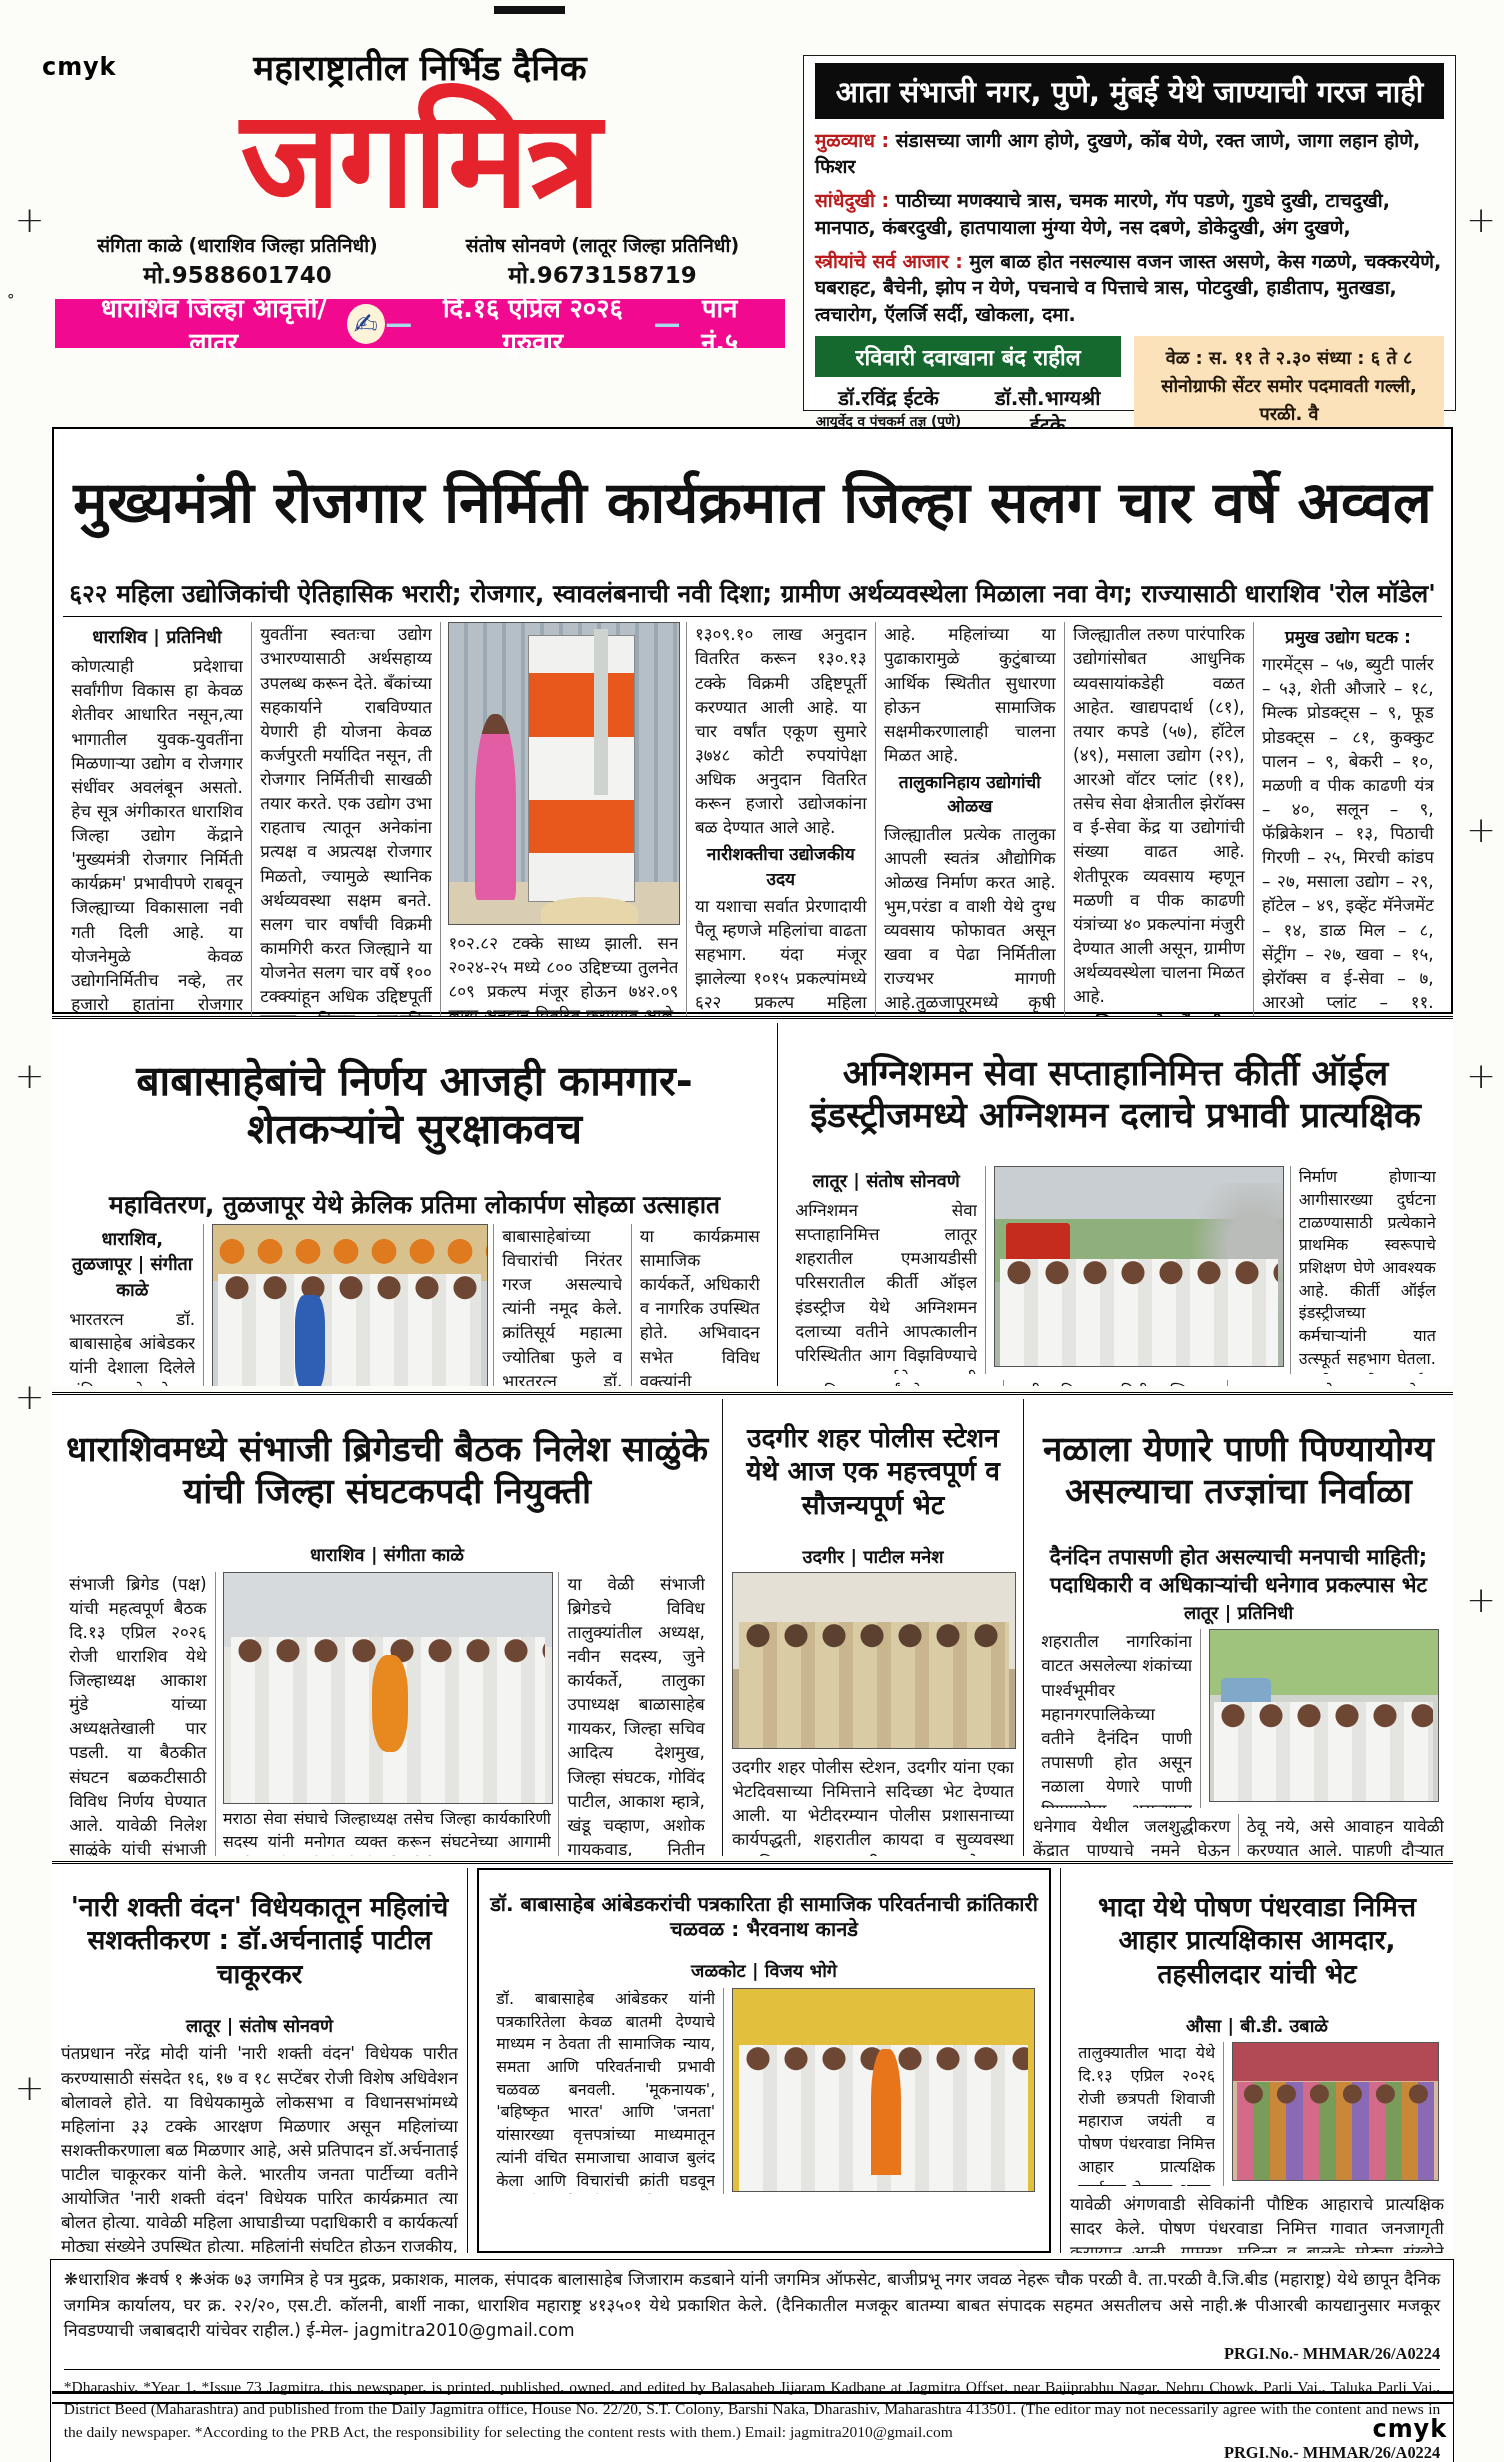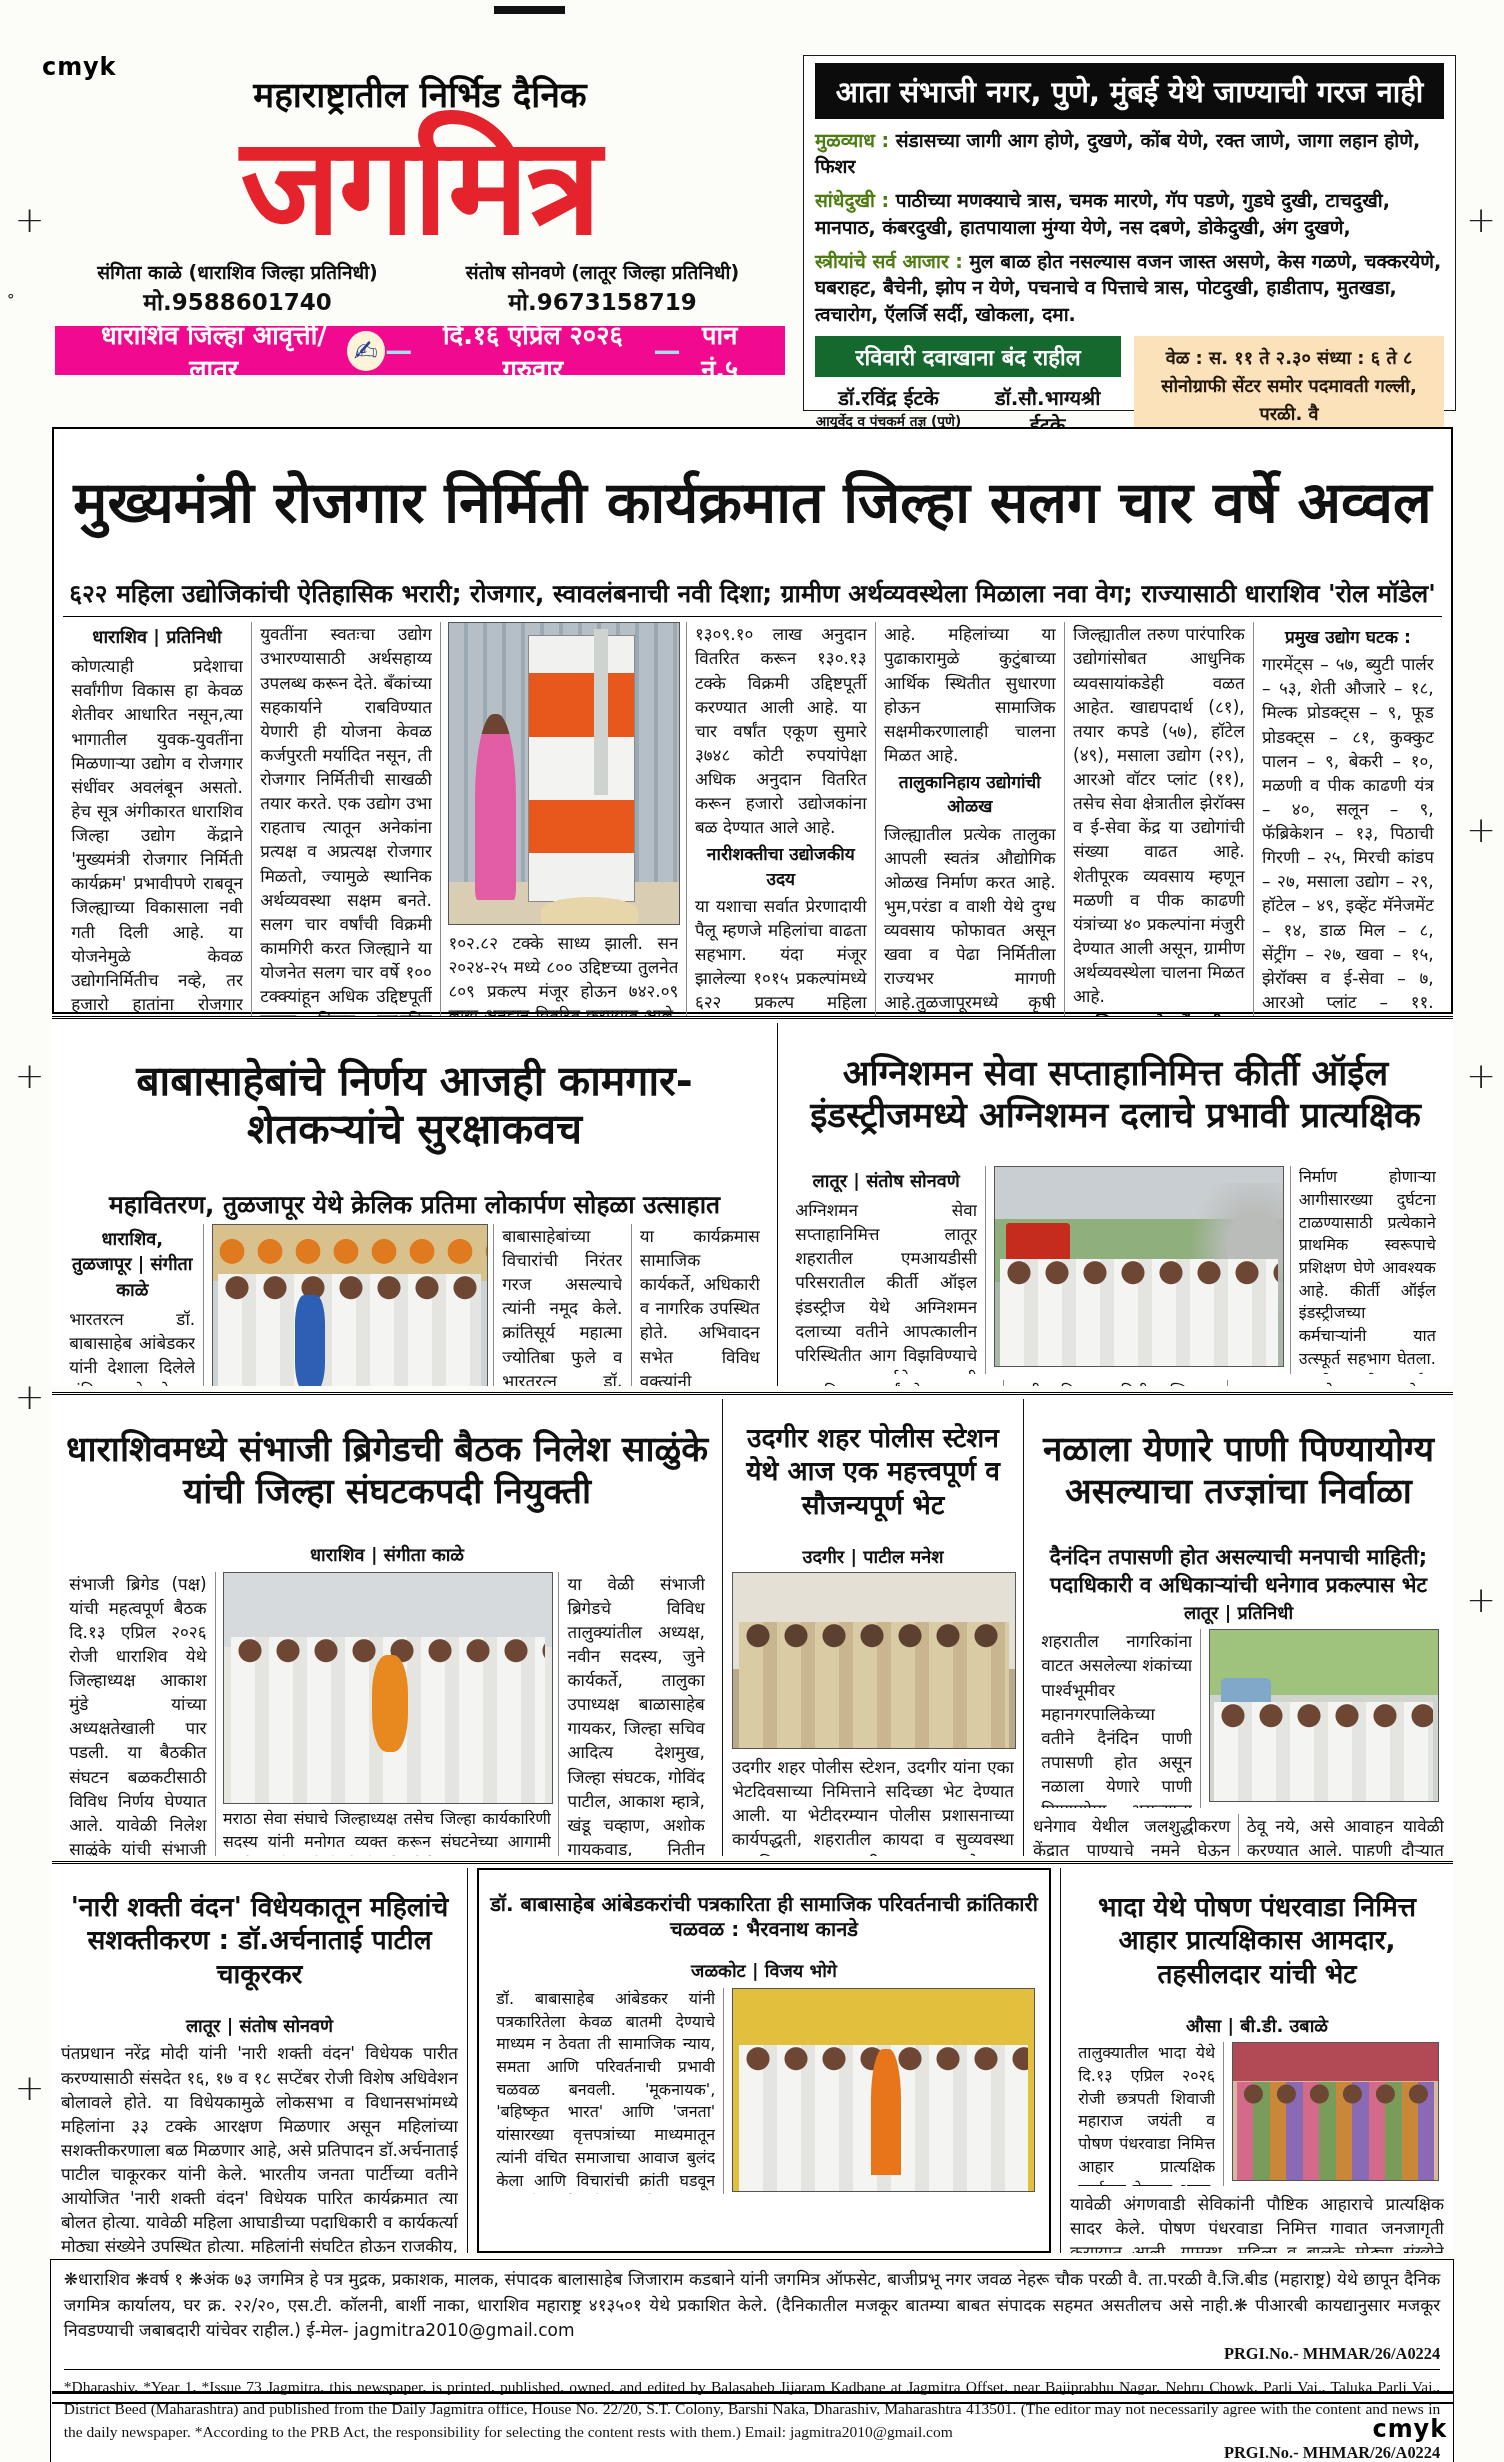--- a/index.html
+++ b/index.html
@@ -4,39 +4,39 @@
 <style>
   html,body{margin:0;padding:0;background:#dedede;}
   .page{position:relative;width:1505px;height:2462px;margin:0 auto;background:#fcfcf9;
         font-family:"DejaVu Sans",sans-serif;color:#111;overflow:hidden;}
   .cmyk{position:absolute;font-weight:bold;font-size:24px;letter-spacing:0.9px;color:#000;}
   .printbar{position:absolute;left:494px;top:5.5px;width:71px;height:8.2px;background:#111;}
   .reg{position:absolute;font-size:36px;font-weight:200;color:#222;line-height:1;}
   .dotmark{position:absolute;font-size:16.4px;color:#333;}
 
   
-  .mast{position:absolute;left:55px;top:70px;width:730px;text-align:center;}
+  .mast{position:absolute;left:55px;top:43px;width:730px;text-align:center;}
   .tagline{font-size:35px;font-weight:800;color:#0a0a0a;}
   .logo{font-size:135px;line-height:1.04;font-weight:900;color:#e4232c;letter-spacing:-1.8px;}
   .contacts{display:flex;margin-top:1.8px;}
   .contact{flex:1;}
   .cname{font-size:19px;font-weight:800;}
   .cphone{font-size:23px;font-weight:800;}
   .editionbar{display:flex;align-items:center;justify-content:space-between;background:#f10a8f;
               color:#fff;font-weight:800;font-size:25.5px;height:49px;margin-top:9px;padding:0 26px;}
   .dash{color:#a8dcec;font-weight:900;font-size:27px;}
   .pen{font-size:29px;background:#fdf3d8;border-radius:50%;width:40px;height:40px;line-height:40px;
        display:inline-block;text-align:center;color:#26418c;}
 
   
   .adbox{position:absolute;left:803px;top:55px;width:653px;height:356px;border:1.8px solid #1a1a1a;
          background:#fff;padding:7.3px 11px;box-sizing:border-box;}
   .adhead{background:#0c0c0c;color:#fff;font-size:29px;font-weight:800;text-align:center;padding:8.2px 3.6px;}
   .adline{font-size:19px;font-weight:600;margin-top:8.2px;line-height:1.38;}
-  .adlead{color:#4d7c0f;font-weight:800;margin-top:22px;}
+  .adlead{color:#b91c1c;font-weight:800;margin-top:22px;}
   .adbottom{display:flex;margin-top:9px;gap:12.8px;align-items:flex-start;}
   .adleft{flex:1;}
   .notice{background:#15692f;color:#fff;font-weight:800;font-size:22px;text-align:center;padding:5.5px 5.5px;}
   .docs{display:flex;margin-top:7.3px;gap:12px;}
   .doc{flex:1;text-align:center;}
   .docname{font-size:20px;font-weight:800;}
   .doctitle{font-size:13.7px;font-weight:700;}
   .timingbox{width:292px;background:#fbe2bb;padding:8.2px 9px;text-align:center;font-weight:800;
              font-size:18px;line-height:1.55;color:#20160a;}
   .clinic{color:#e4232c;font-size:36px;font-weight:900;text-align:center;margin-top:7.3px;}

